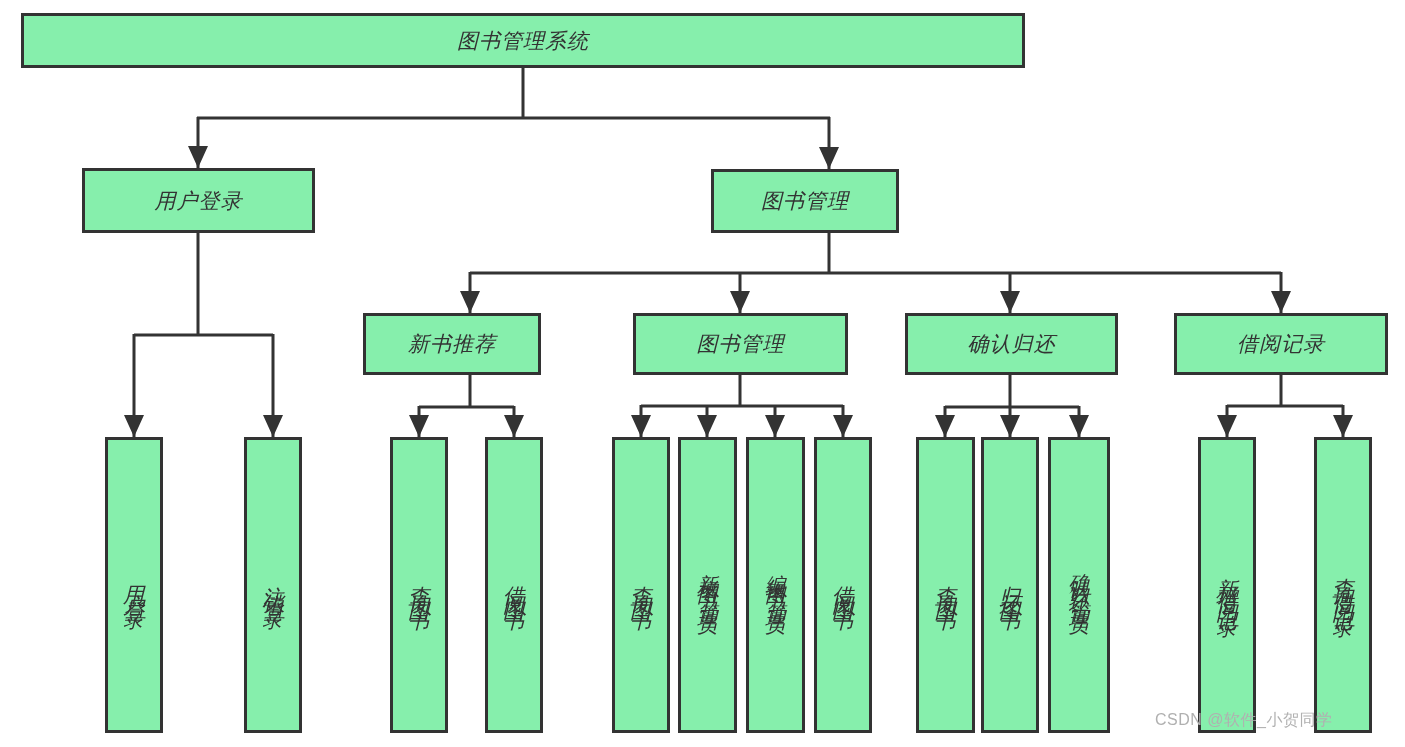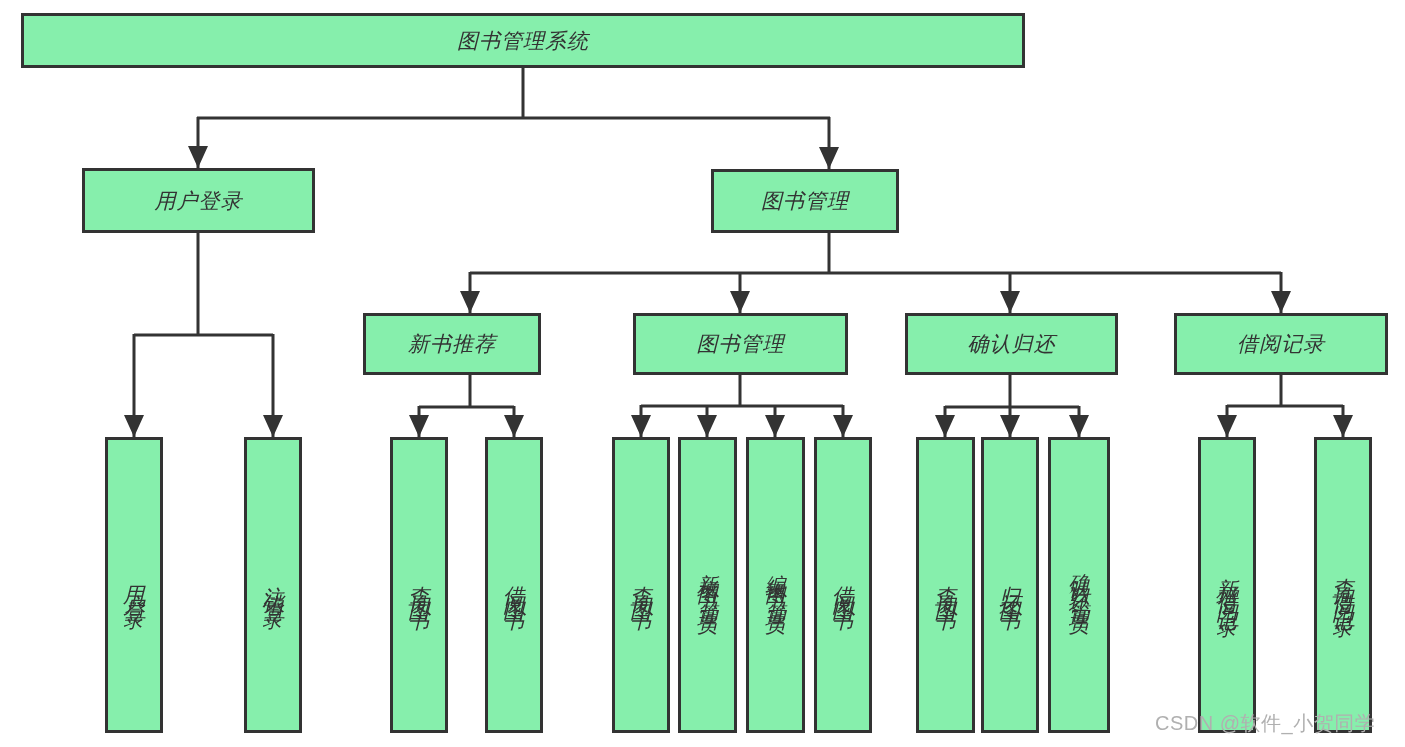--- a/index.html
+++ b/index.html
@@ -36,21 +36,21 @@
     text-orientation: mixed;
     letter-spacing: 8px;
     line-height: 1;
     white-space: nowrap;
   }
   #watermark {
     position: absolute;
     left: 1155px;
     top: 710px;
     z-index: 5;
-    font-size: 20px;
+    font-size: 16px;
     color: var(--wm, #b0b0b0);
     white-space: nowrap;
     letter-spacing: 0.5px;
   }
 </style>
 </head>
 <body>
 
 <div id="stage" style="--line: #333333; --text: #333333; --bg: #ffffff; --wm: #b0b0b0;">
 

